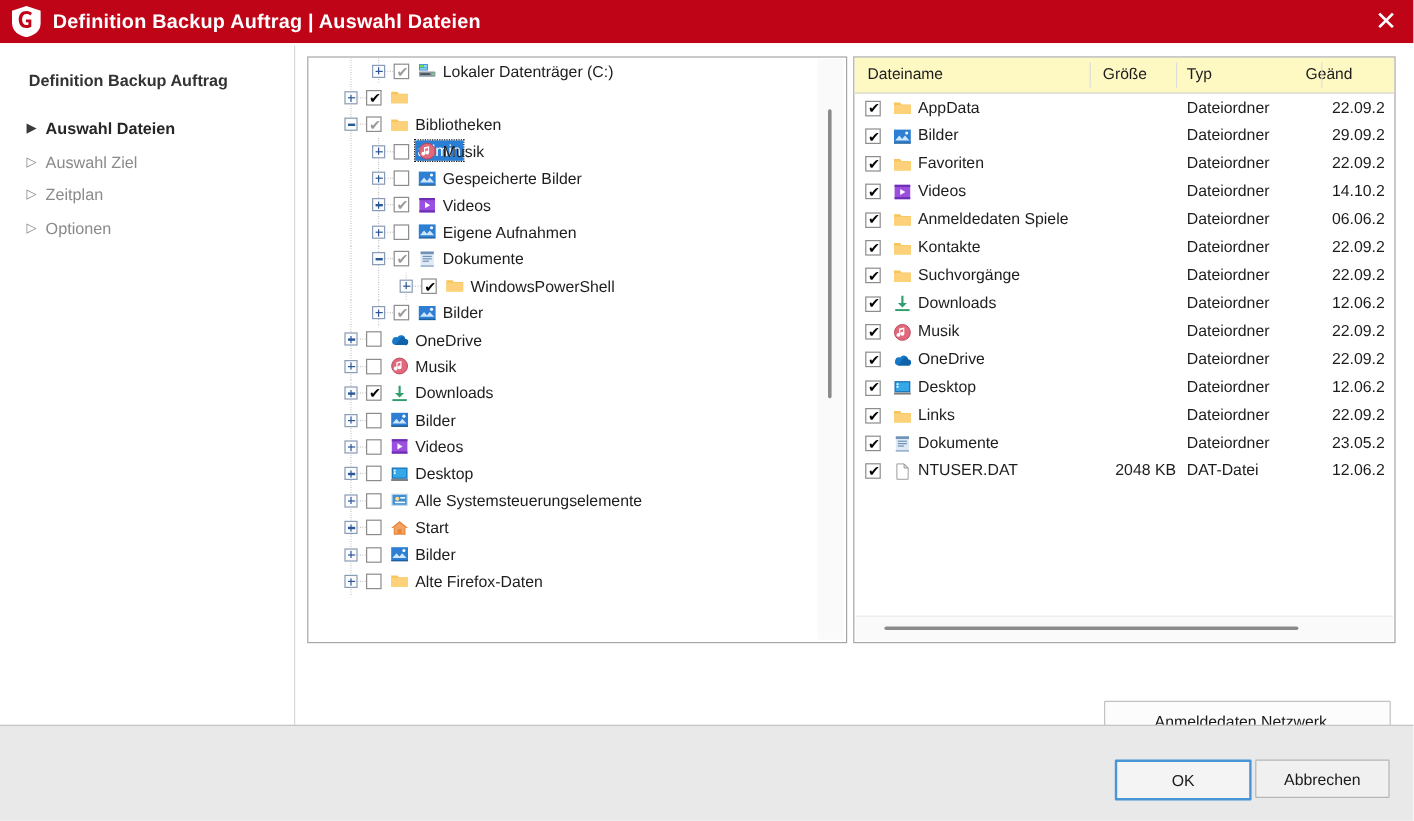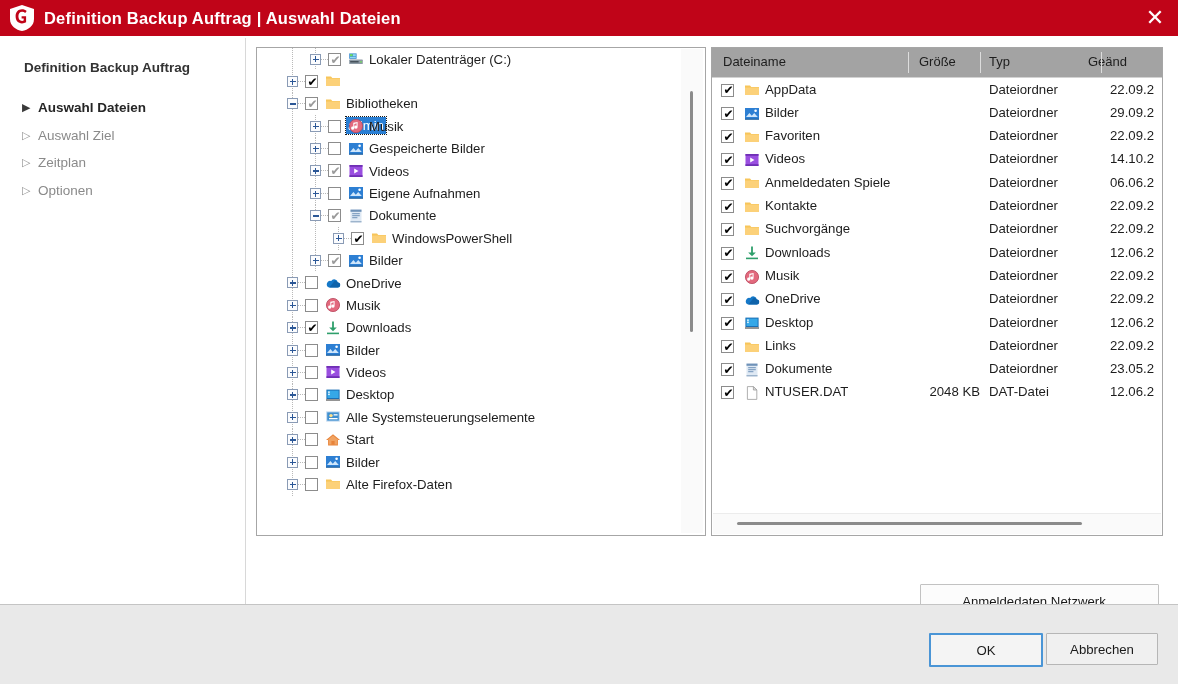--- a/index.html
+++ b/index.html
@@ -108,21 +108,21 @@
   }
   .tree-scroll-track{
     position:absolute;right:2px;top:1px;width:22px;height:484px;background:#fafafa;
   }
   
   .list-panel{
     position:absolute;left:711px;top:9px;width:450px;height:487px;
     border:1px solid #a6a6a6;background:#fff;overflow:hidden;
   }
   .list-head{
-    position:absolute;left:0;top:0;width:450px;height:29px;background:#a3a3a3;
+    position:absolute;left:0;top:0;width:450px;height:29px;background:#fef9c3;
     border-bottom:1px solid #d2d2d2;
   }
   .hcell{position:absolute;top:6px;font-size:13px;color:#1d1d1d;white-space:nowrap;}
   .hsep{position:absolute;top:4px;width:1px;height:21px;background:#ddd;}
   .frow{position:absolute;left:0;width:450px;height:23.3px;}
   .fcb{
     position:absolute;left:9px;top:4.6px;width:13px;height:13px;border:1px solid #8c8c8c;
     background:#fff;box-sizing:border-box;cursor:pointer;
   }
   .fcb .mark{

